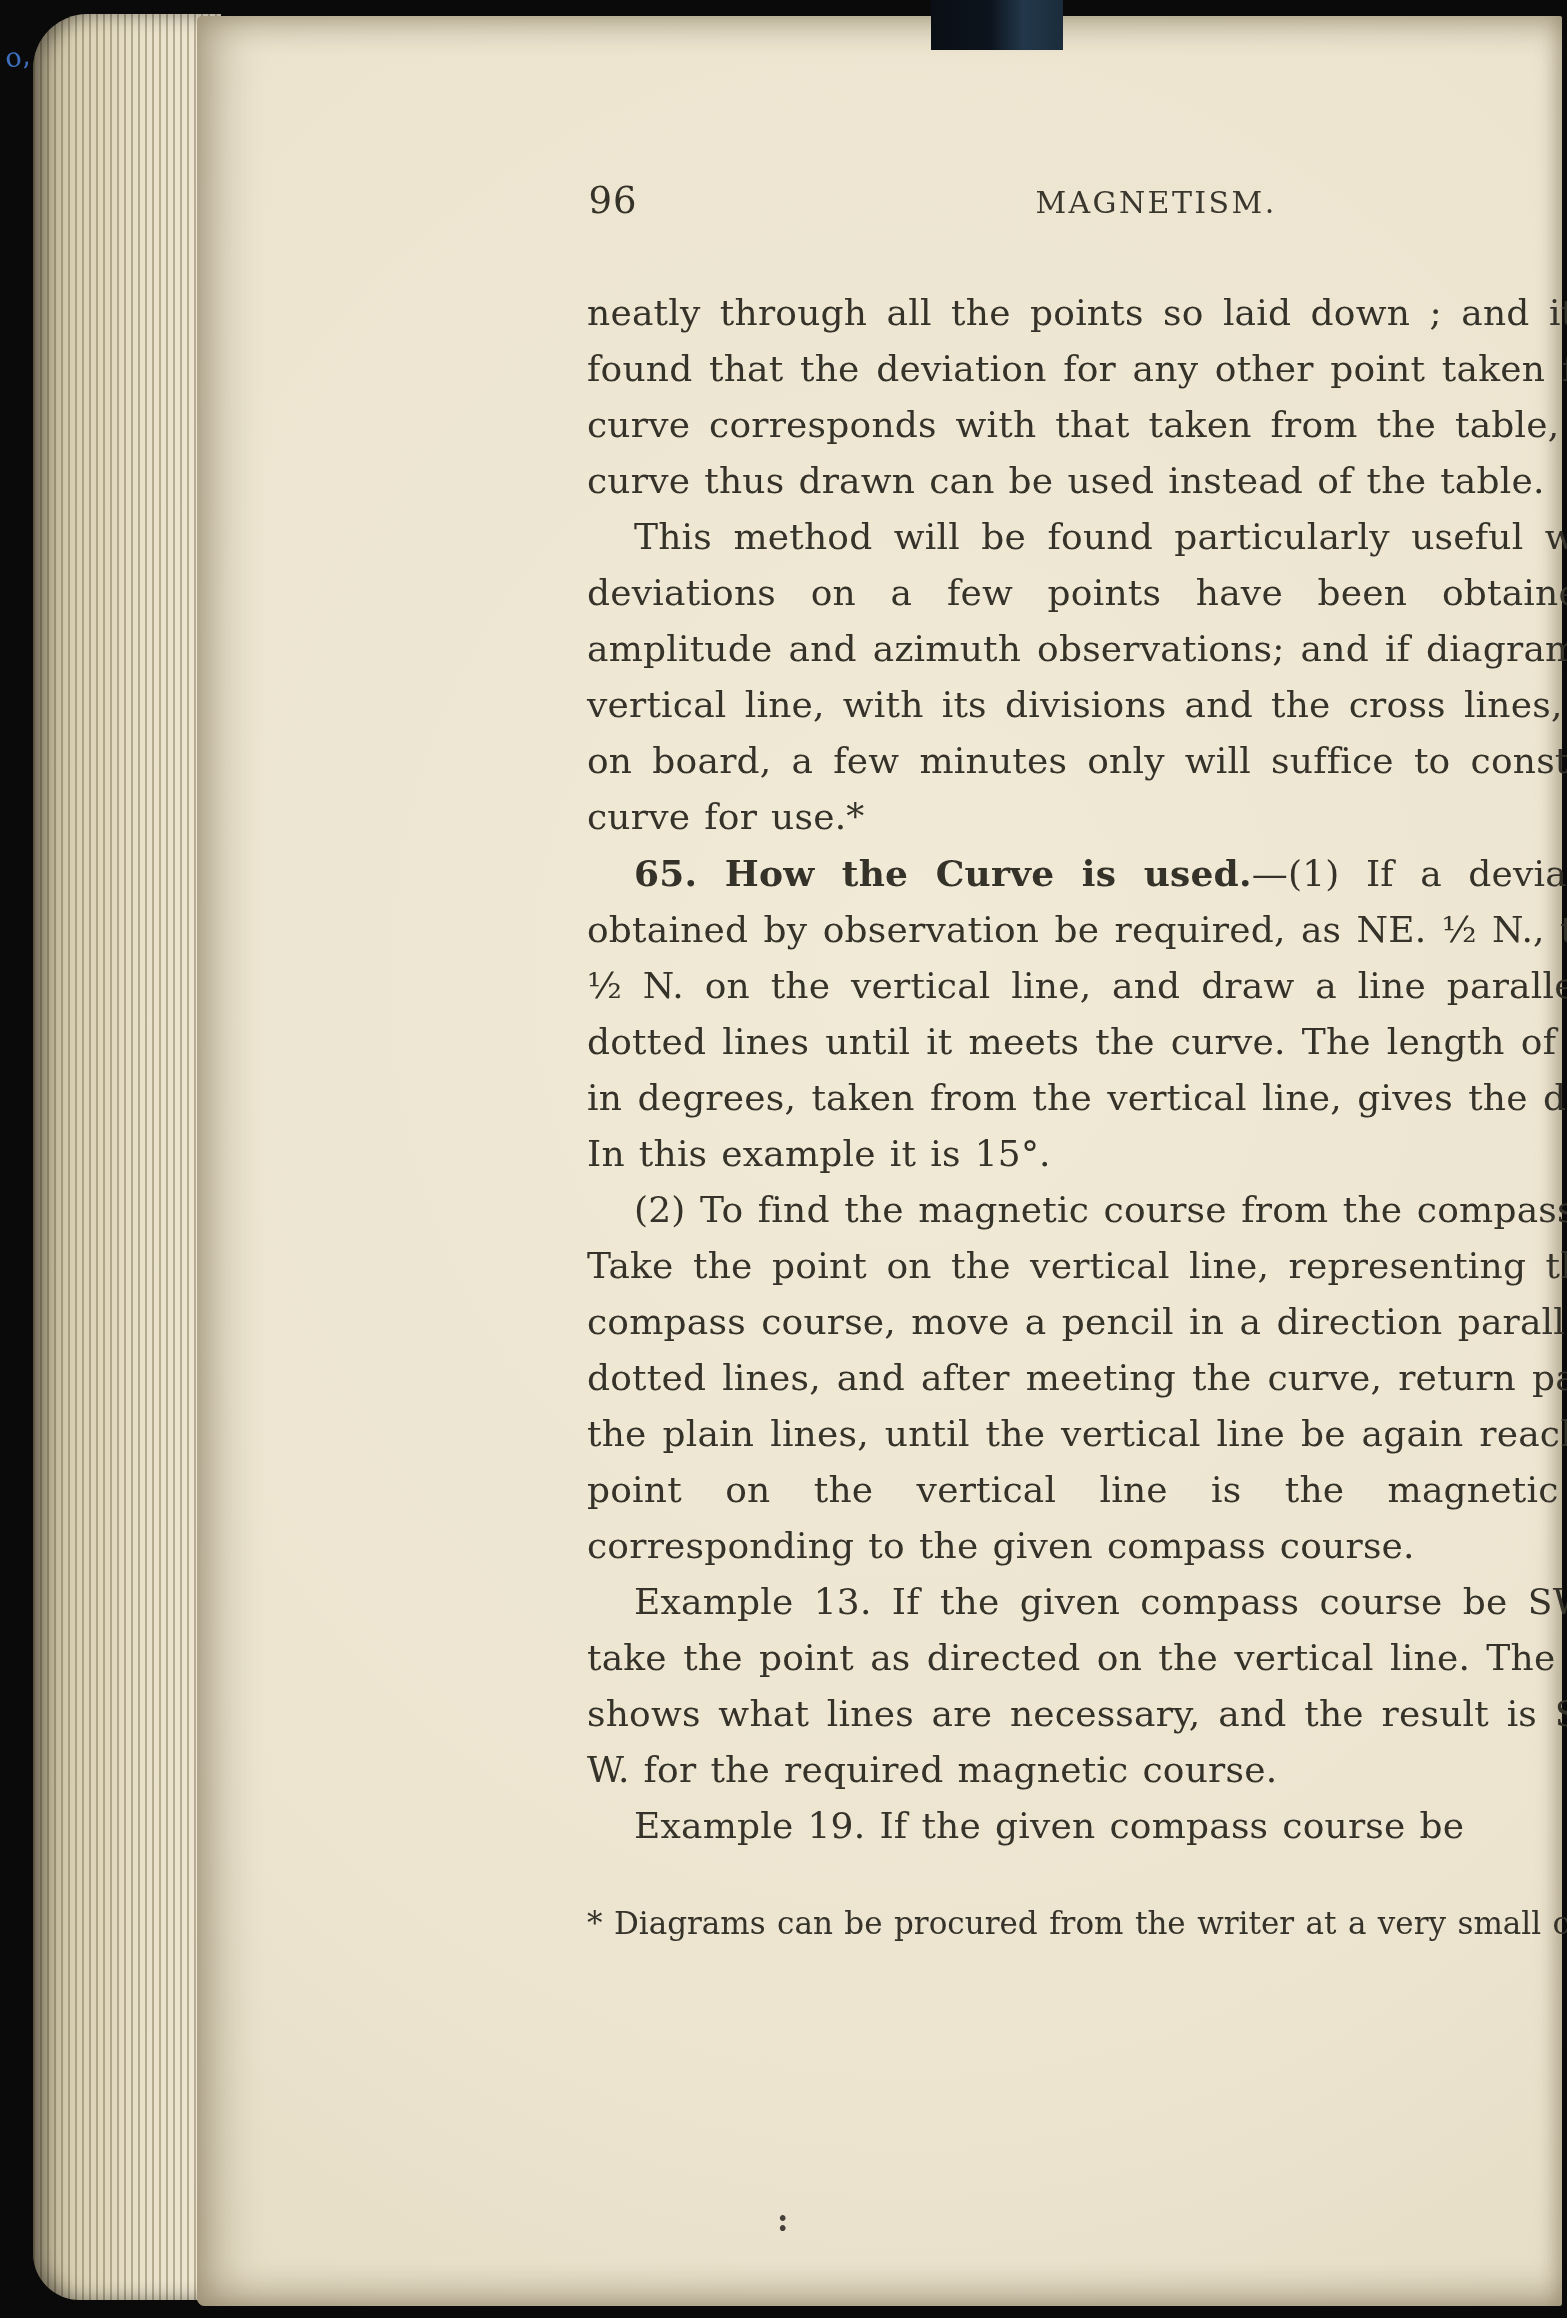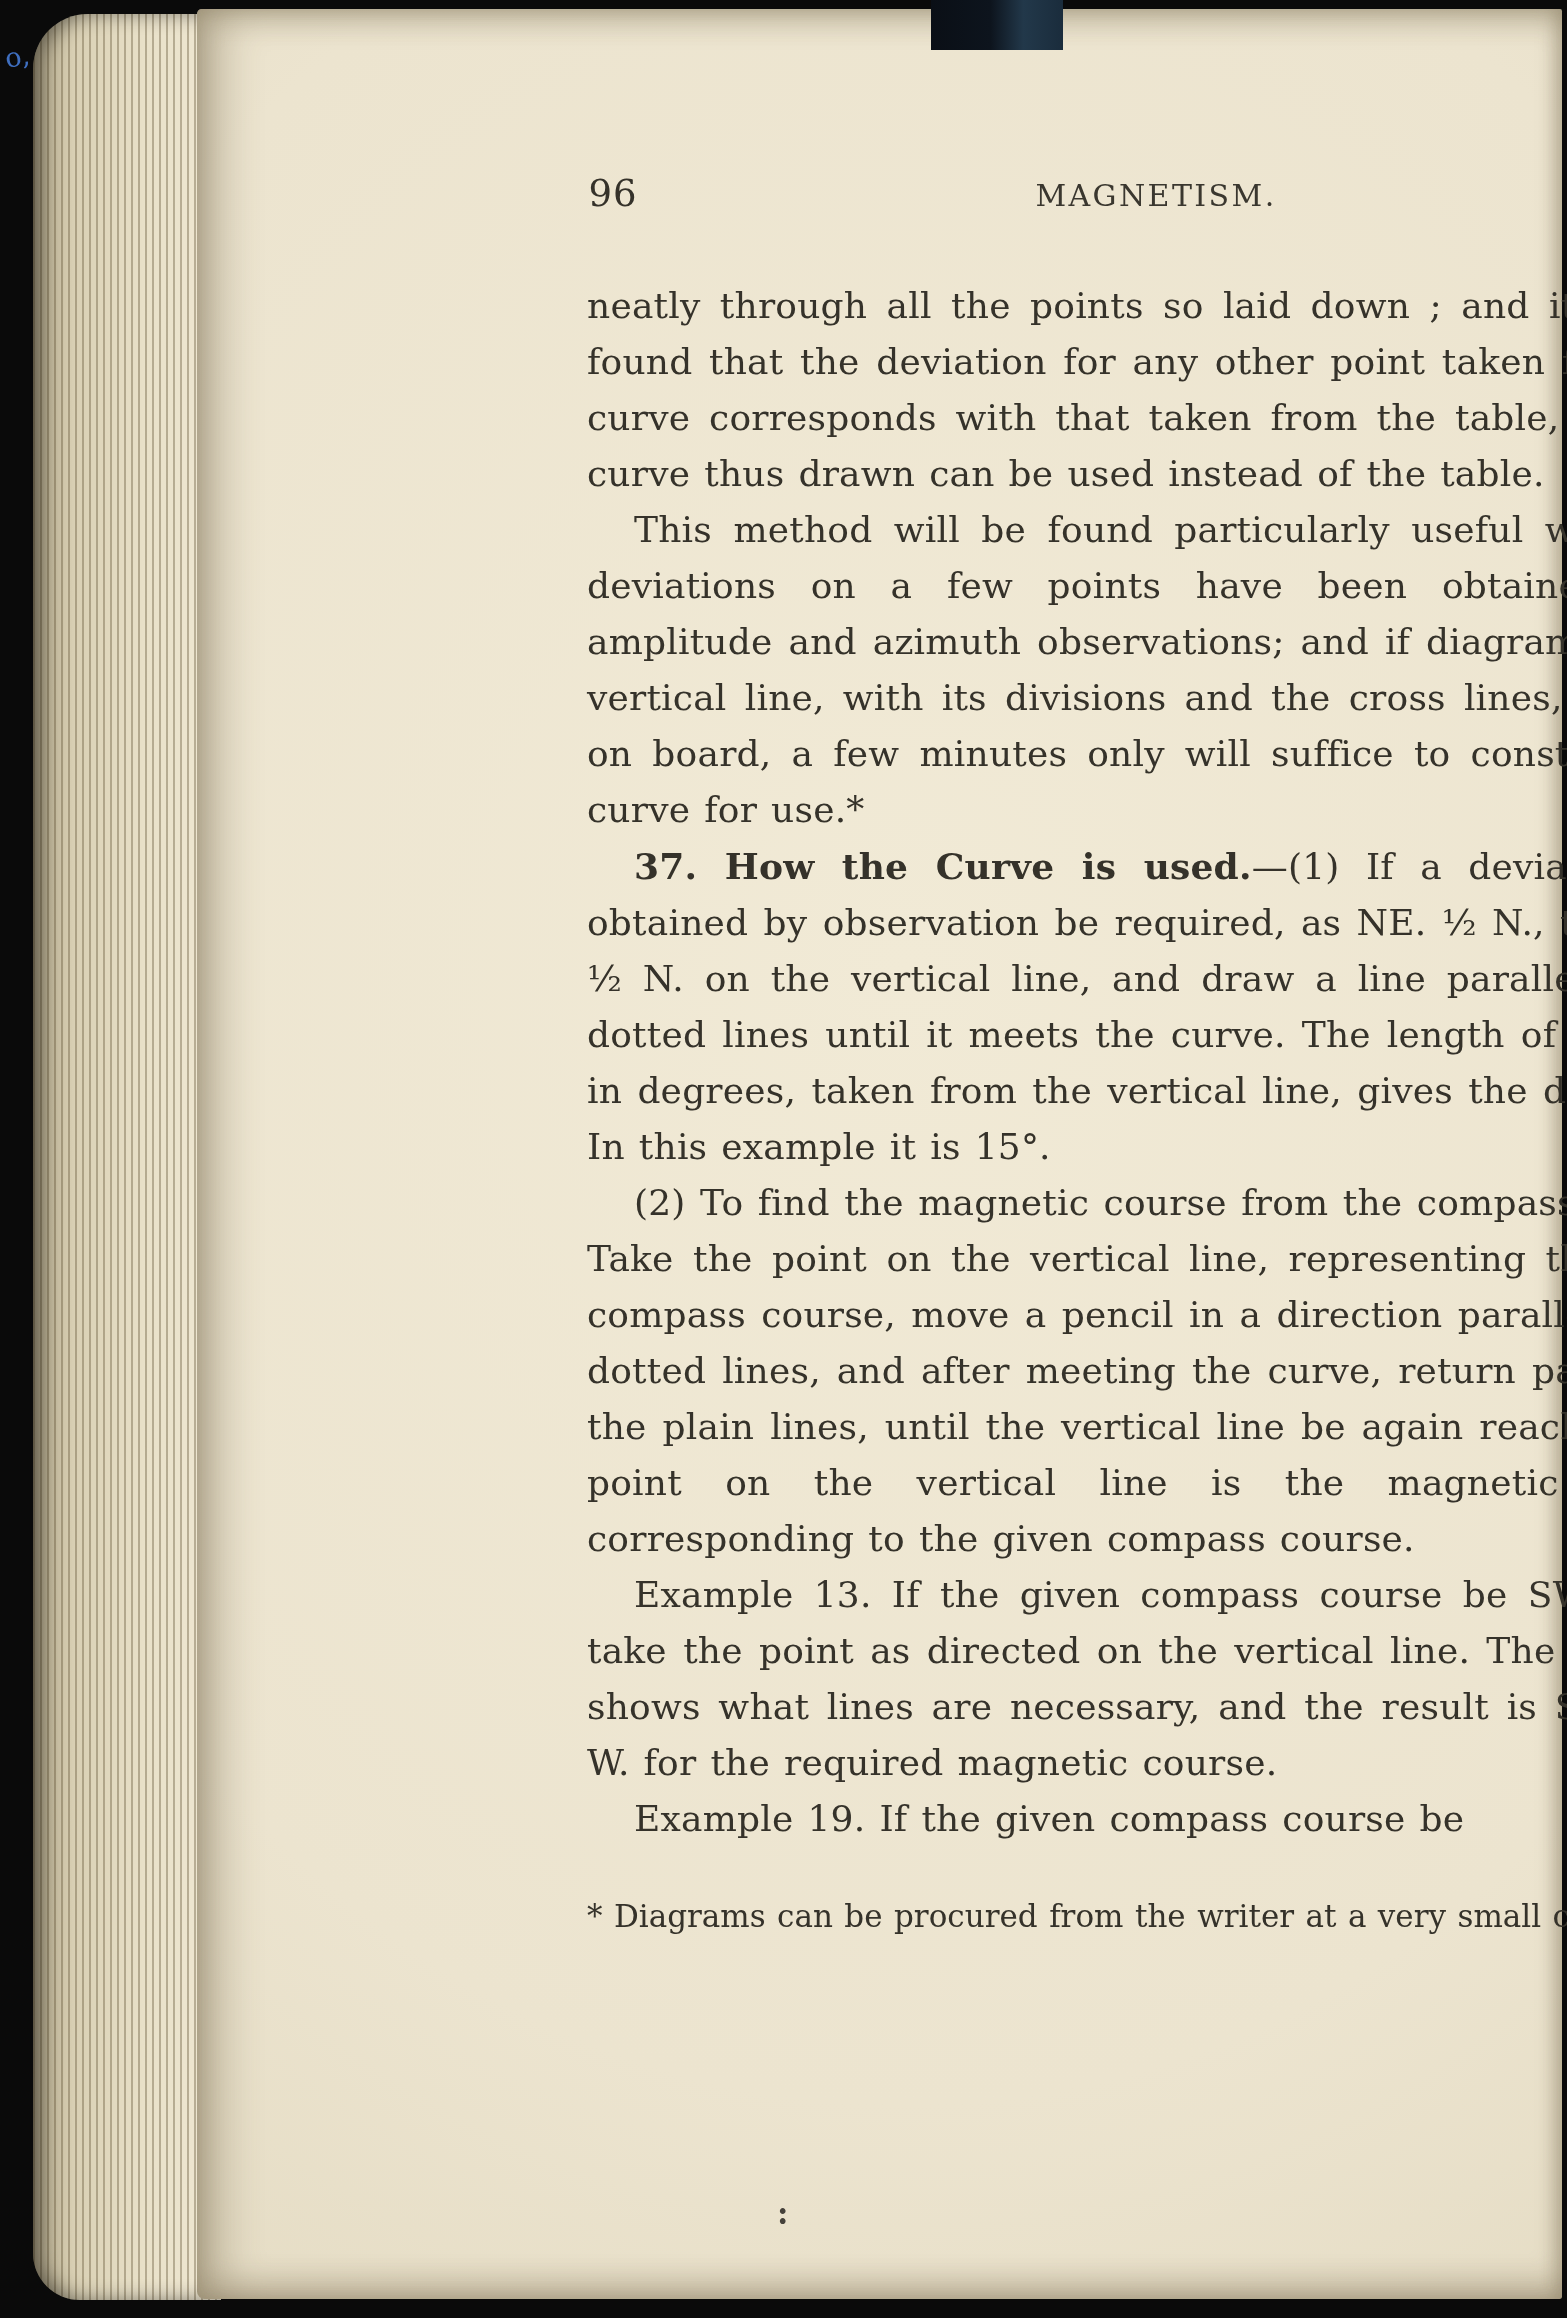--- a/index.html
+++ b/index.html
@@ -22,21 +22,21 @@
         rgba(96,82,52,0.38) 0 1.6px,
         rgba(0,0,0,0) 1.6px 7px),
       linear-gradient(90deg, #b4a98b 0%, #d9d0b4 22%, #e9e1c9 60%, #efe7d2 100%);
     border-radius: 55px 0 0 47px;
     box-shadow: inset 9.4px 0 19px rgba(0,0,0,0.45);
   }
 
   
   .sheet {
     position: absolute;
-    left: 197px; top: 9px;
+    left: 197px; top: 16px;
     width: 1365px; height: 2290px;
     background:
       radial-gradient(ellipse 130% 90% at 52% 42%, #f1ead6 0%, #ece4cf 55%, #e2d9c0 85%, #d4caae 100%);
     border-radius: 4.7px 2.4px 2.4px 7.8px;
     box-shadow:
       inset 27px 0 39px rgba(90,75,45,0.28),
       inset 0 14px 23.5px rgba(90,75,45,0.18),
       inset 0 -17px 28px rgba(90,75,45,0.22),
       inset -7.8px 0 14px rgba(90,75,45,0.15);
   }
@@ -125,21 +125,21 @@
 
       <div class="header-row">
         <span class="page-number">96</span>
         <span class="running-title">MAGNETISM.</span>
 
       </div>
 
       <div class="body-text">
           <p class="para"><span>neatly through all the points so laid down ; and it will be found that the deviation for any other point taken from the curve corresponds with that taken from the table, and the curve thus drawn can be used instead of the table.</span></p>
           <p class="para indent"><span>This method will be found particularly useful when the deviations on a few points have been obtained from amplitude and azimuth observations; and if diagrams of the vertical line, with its divisions and the cross lines, be kept on board, a few minutes only will suffice to construct the curve for use.*</span></p>
-          <p class="para indent"><span class="b">37. How the Curve is used.</span><span>—(1) If a deviation not obtained by observation be required, as NE. ½ N., take NE. ½ N. on the vertical line, and draw a line parallel to the dotted lines until it meets the curve.  The length of this line in degrees, taken from the vertical line, gives the deviation.  In this example it is 15°.</span></p>
+          <p class="para indent"><span class="b">65. How the Curve is used.</span><span>—(1) If a deviation not obtained by observation be required, as NE. ½ N., take NE. ½ N. on the vertical line, and draw a line parallel to the dotted lines until it meets the curve.  The length of this line in degrees, taken from the vertical line, gives the deviation.  In this example it is 15°.</span></p>
           <p class="para indent"><span>(2) To find the magnetic course from the compass course.  Take the point on the vertical line, representing the given compass course, move a pencil in a direction parallel to the dotted lines, and after meeting the curve, return parallel to the plain lines, until the vertical line be again reached.  The point on the vertical line is the magnetic course corresponding to the given compass course.</span></p>
           <p class="para indent"><span class="i">Example</span><span> 13.  If the given compass course be SW. ¾ W., take the point as directed on the vertical line.  The diagram shows what lines are necessary, and the result is S. 41° ¾ W. for the required magnetic course.</span></p>
           <p class="para indent"><span class="i">Example</span><span> 19.  If the given compass course be</span></p>
         </div>
 
       <p class="footnote">* Diagrams can be procured from the writer at a very small cost.</p>
 
     </div>
 
     <span class="stray-mark">:</span>

